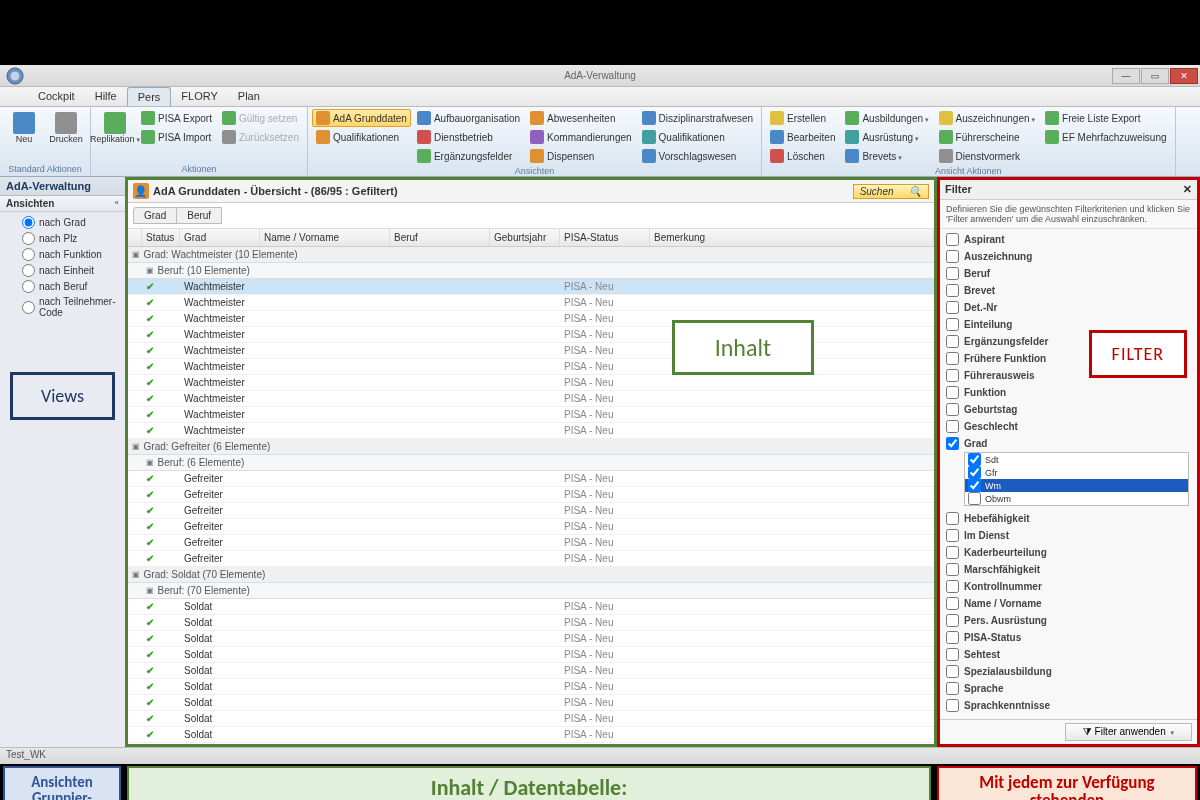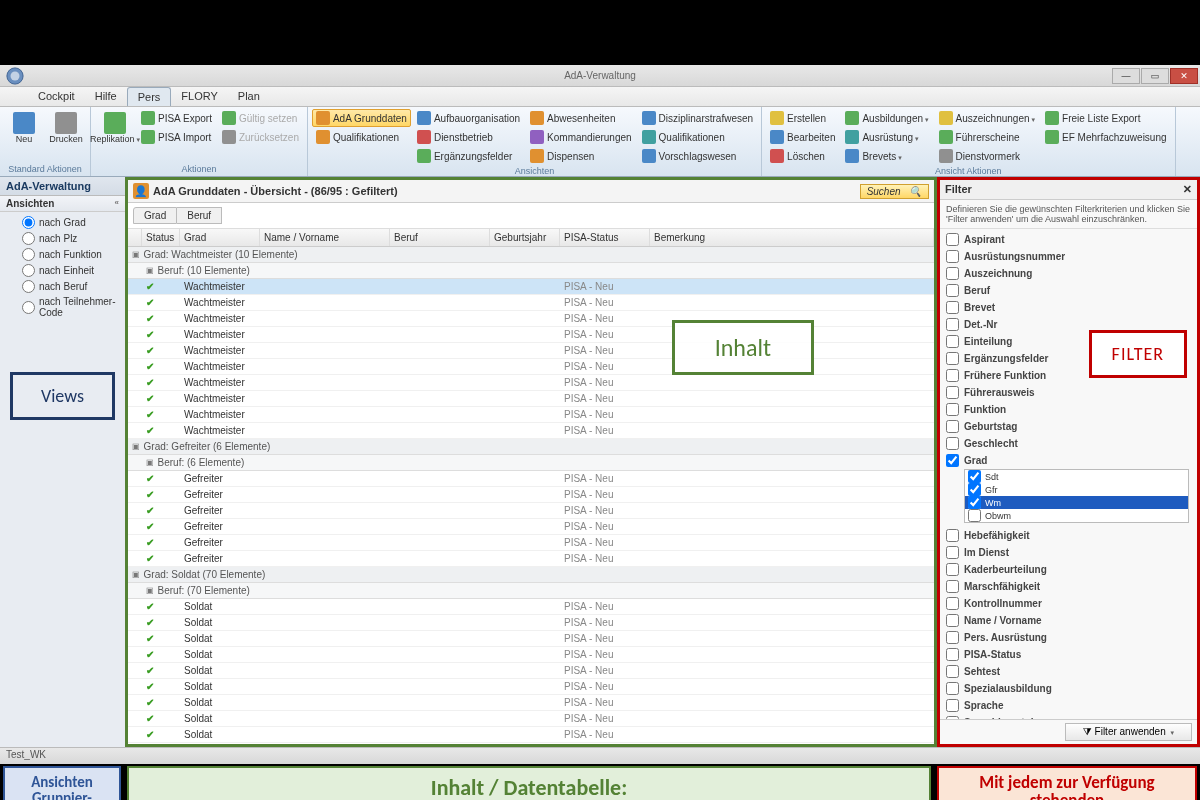--- a/index.html
+++ b/index.html
@@ -33,21 +33,21 @@
 .panel-head { background:linear-gradient(#e0e6ee,#d4dce6); padding:3px 6px; font-weight:bold; font-size:11px; border-bottom:1px solid #bbb; color:#1a3a60;}
 .section-head { background:linear-gradient(#f2f4f8,#e4e8ee); padding:2px 6px; font-weight:bold; font-size:10px; border-bottom:1px solid #ccc; display:flex; justify-content:space-between;}
 .view-opts { padding:4px 6px; display:flex; flex-direction:column; gap:3px;}
 .view-opts label { display:flex; align-items:center; gap:4px; font-size:10px; cursor:pointer;margin-left:16px;}
 .views-annot { margin:50px 10px; border:3px solid #1f3864; padding:10px 16px; color:#1f3864; font-size:18px; font-family:Calibri; text-align:center;}
 
 .content-panel { flex:1; background:#fff; border:3px solid #548235; display:flex; flex-direction:column; position:relative; overflow:hidden;}
 .content-head { display:flex; align-items:center; padding:3px 5px; background:#f4f4f4; border-bottom:1px solid #ccc;}
 .content-head .ico { width:16px; height:16px; margin-right:4px;}
 .content-head-title { font-weight:bold; font-size:11px; }
-.search-btn { margin-left:auto; background:linear-gradient(#fff2b8,#ffd766); border:1px solid #d0a030; padding:1px 6px; font-size:10px; font-style:italic; cursor:pointer; display:flex; align-items:center; gap:9px;}
+.search-btn { margin-left:auto; background:linear-gradient(#fff2b8,#ffd766); border:1px solid #d0a030; padding:1px 6px; font-size:10px; font-style:italic; cursor:pointer; display:flex; align-items:center; gap:16px;}
 .group-tabs { padding:4px 5px; display:flex; gap:0; border-bottom:1px solid #ddd;}
 .gtab { padding:2px 10px; font-size:10px; border:1px solid #bbb; background:#f0f0f0; cursor:pointer;}
 .gtab:first-child { border-radius:3px 0 0 0;}
 .gtab:nth-child(2){ border-left:none;}
 .grid-head { display:flex; background:linear-gradient(#f8f8f8,#e8e8e8); border-bottom:1px solid #ccc; font-size:10px;}
 .gh { padding:3px 4px; border-right:1px solid #ddd;}
 .col-exp { width:14px;}
 .col-status { width:38px;}
 .col-grad { width:80px;}
 .col-name { width:130px;}
@@ -609,24 +609,20 @@
         <span style="cursor:pointer;">✕</span>
       </div>
       <div class="filter-desc">Definieren Sie die gewünschten Filterkriterien und klicken Sie 'Filter anwenden' um die Auswahl einzuschränken.</div>
       <div class="filter-list" id="filter-list">
           <div class="fitem">
             <input type="checkbox" style="">
             <span class="fitem-label">Aspirant</span>
           </div>
           <div class="fitem">
             <input type="checkbox" style="">
-            <span class="fitem-label">Ausrüstungsnummer</span>
-          </div>
-          <div class="fitem">
-            <input type="checkbox" style="">
             <span class="fitem-label">Auszeichnung</span>
           </div>
           <div class="fitem">
             <input type="checkbox" style="">
             <span class="fitem-label">Beruf</span>
           </div>
           <div class="fitem">
             <input type="checkbox" style="">
             <span class="fitem-label">Brevet</span>
           </div>

